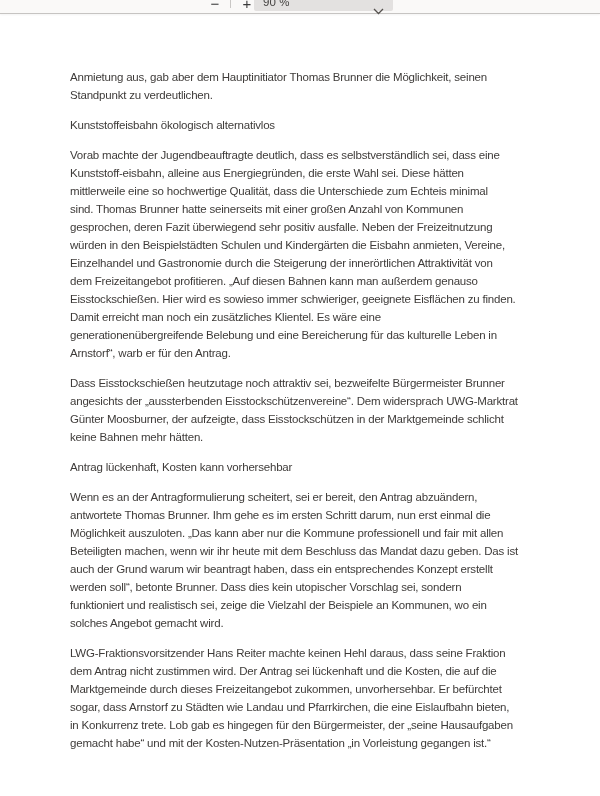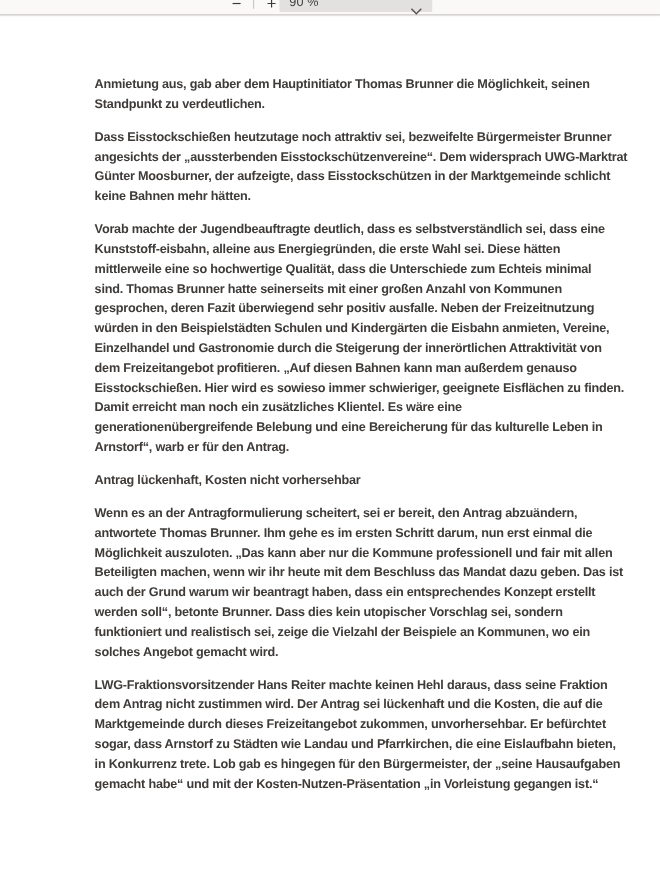--- a/index.html
+++ b/index.html
@@ -79,27 +79,27 @@
     width: 600px;
     height: 783px;
     background: #ffffff;
   }
   .article-content {
     padding: 55px 55px 0 70px;
     box-sizing: border-box;
     width: 600px;
   }
   .para, .subheading {
-    margin: 0 0 12px 16px;
+    margin: 0 0 12px 0;
     font-size: 11.5px;
     line-height: 18px;
     letter-spacing: -0.2px;
     color: #3e3b39;
     white-space: pre;
-    font-weight: 700;
+    font-weight: 400;
   }
 </style>
 </head>
 <body>
 
 <div class="toolbar">
   <button class="zoom-btn zoom-out">
     <span>−</span>
   </button>
   <div class="toolbar-sep"></div>
@@ -113,37 +113,38 @@
         <polyline points="1,1 5.5,5.5 10,1" fill="none" stroke="#55514e" stroke-width="1.3"></polyline>
       </svg>
     </span>
   </div>
 </div>
 
 <div class="document-area">
   <div class="article-content">
     <p class="para">Anmietung aus, gab aber dem Hauptinitiator Thomas Brunner die Möglichkeit, seinen
 Standpunkt zu verdeutlichen.</p>
-    <p class="para">Dass Eisstockschießen heutzutage noch attraktiv sei, bezweifelte Bürgermeister Brunner
-angesichts der „aussterbenden Eisstockschützenvereine“. Dem widersprach UWG-Marktrat
-Günter Moosburner, der aufzeigte, dass Eisstockschützen in der Marktgemeinde schlicht
-keine Bahnen mehr hätten.</p>
+    <p class="subheading">Kunststoffeisbahn ökologisch alternativlos</p>
     <p class="para">Vorab machte der Jugendbeauftragte deutlich, dass es selbstverständlich sei, dass eine
 Kunststoff-eisbahn, alleine aus Energiegründen, die erste Wahl sei. Diese hätten
 mittlerweile eine so hochwertige Qualität, dass die Unterschiede zum Echteis minimal
 sind. Thomas Brunner hatte seinerseits mit einer großen Anzahl von Kommunen
 gesprochen, deren Fazit überwiegend sehr positiv ausfalle. Neben der Freizeitnutzung
 würden in den Beispielstädten Schulen und Kindergärten die Eisbahn anmieten, Vereine,
 Einzelhandel und Gastronomie durch die Steigerung der innerörtlichen Attraktivität von
 dem Freizeitangebot profitieren. „Auf diesen Bahnen kann man außerdem genauso
 Eisstockschießen. Hier wird es sowieso immer schwieriger, geeignete Eisflächen zu finden.
 Damit erreicht man noch ein zusätzliches Klientel. Es wäre eine
 generationenübergreifende Belebung und eine Bereicherung für das kulturelle Leben in
 Arnstorf“, warb er für den Antrag.</p>
-    <p class="subheading">Antrag lückenhaft, Kosten nicht vorhersehbar</p>
+    <p class="para">Dass Eisstockschießen heutzutage noch attraktiv sei, bezweifelte Bürgermeister Brunner
+angesichts der „aussterbenden Eisstockschützenvereine“. Dem widersprach UWG-Marktrat
+Günter Moosburner, der aufzeigte, dass Eisstockschützen in der Marktgemeinde schlicht
+keine Bahnen mehr hätten.</p>
+    <p class="subheading">Antrag lückenhaft, Kosten kann vorhersehbar</p>
     <p class="para">Wenn es an der Antragformulierung scheitert, sei er bereit, den Antrag abzuändern,
 antwortete Thomas Brunner. Ihm gehe es im ersten Schritt darum, nun erst einmal die
 Möglichkeit auszuloten. „Das kann aber nur die Kommune professionell und fair mit allen
 Beteiligten machen, wenn wir ihr heute mit dem Beschluss das Mandat dazu geben. Das ist
 auch der Grund warum wir beantragt haben, dass ein entsprechendes Konzept erstellt
 werden soll“, betonte Brunner. Dass dies kein utopischer Vorschlag sei, sondern
 funktioniert und realistisch sei, zeige die Vielzahl der Beispiele an Kommunen, wo ein
 solches Angebot gemacht wird.</p>
     <p class="para">LWG-Fraktionsvorsitzender Hans Reiter machte keinen Hehl daraus, dass seine Fraktion
 dem Antrag nicht zustimmen wird. Der Antrag sei lückenhaft und die Kosten, die auf die

